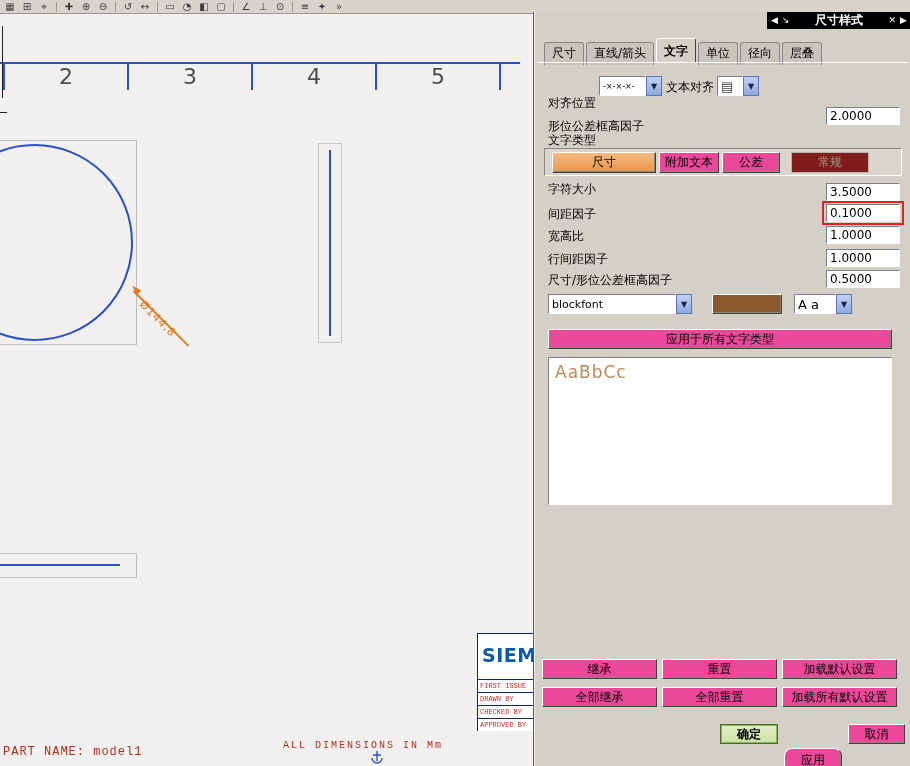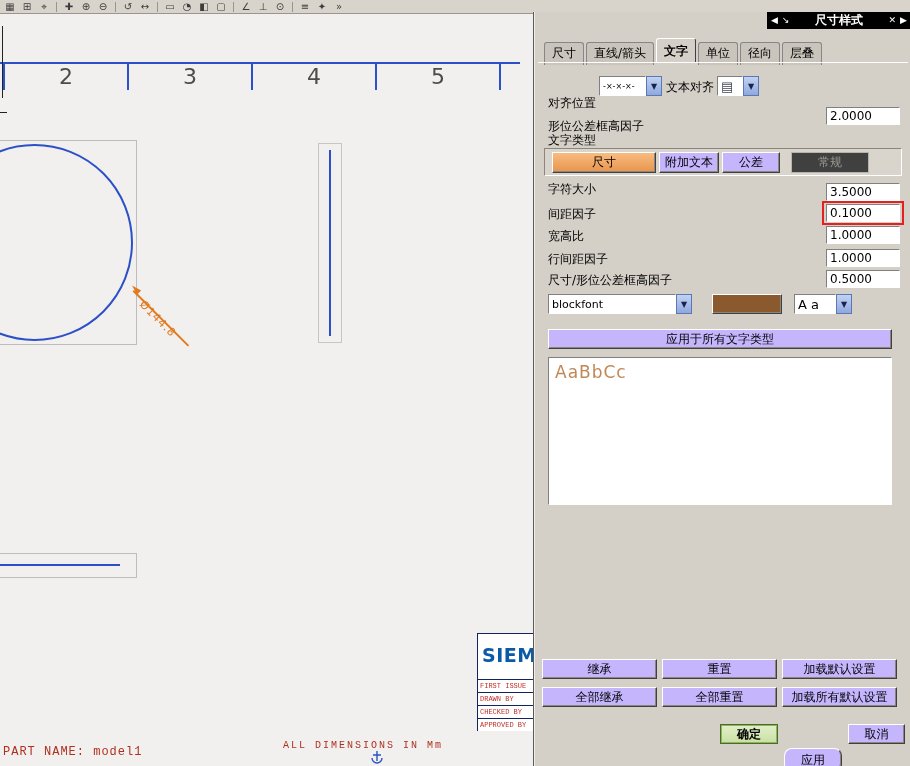--- a/index.html
+++ b/index.html
@@ -56,27 +56,27 @@
   .tab-baseline { position:absolute; left:4px; top:50px; width:370px; height:1px; background:#fff; }
 
   .lbl { position:absolute; font-size:12px; white-space:nowrap; }
   .field { position:absolute; left:292px; width:74px; height:18px; background:#fff; font-size:12px; padding:0 3px;
            border:1px solid; border-color:#808080 #fff #fff #808080; font-family:"DejaVu Sans",sans-serif; }
   .combo-box { position:absolute; height:20px; background:#fff; border:1px solid; border-color:#808080 #fff #fff #808080;
                display:flex; align-items:center; padding:0 3px; overflow:hidden; white-space:nowrap; }
   .combo-arrow { position:absolute; width:16px; height:20px; background:linear-gradient(#c2d2f2,#8fa8dd);
                  border:1px solid #5a78b4; color:#15244a; font-size:8px; display:flex; align-items:center;
                  justify-content:center; cursor:pointer; }
-  .btn { position:absolute; background:#c4b5fd; border-top:1px solid #fff; border-left:1px solid #fff;
+  .btn { position:absolute; background:#ec4899; border-top:1px solid #fff; border-left:1px solid #fff;
          border-right:1px solid #404040; border-bottom:1px solid #404040; box-shadow:inset -1px -1px 0 #8a867e;
          font-size:12px; display:flex; align-items:center; justify-content:center; cursor:pointer; white-space:nowrap; }
   .type-strip { position:absolute; left:10px; top:136px; width:358px; height:28px; border:1px solid;
                 border-color:#8a867e #fff #fff #8a867e; background:#d9d5cd; }
   .btn-orange { background:linear-gradient(#f8bc80,#e8944c); }
-  .btn-disabled { background:#404040; color:#9a968e; border:1px solid #b8b4ac; box-shadow:none; cursor:default; }
+  .btn-disabled { background:#7f1d1d; color:#9a968e; border:1px solid #b8b4ac; box-shadow:none; cursor:default; }
   .swatch { background:#8a5a2e; }
   .red-callout { position:absolute; left:288px; top:189px; width:82px; height:24px; border:2px solid #e42020;
                  pointer-events:none; z-index:6; }
   .preview { position:absolute; left:14px; top:345px; width:344px; height:148px; background:#fff;
              border:1px solid; border-color:#808080 #fff #fff #808080; padding:4px 6px; }
   .preview-text { color:#c08858; font-size:17px; letter-spacing:1px; }
   .ok-btn { background:linear-gradient(#e2efc9,#c9e0a4); border:1px solid #4a6b2a; box-shadow:inset 0 0 0 1px #8fb45e; font-weight:bold; }
 
   .watermark { position:absolute; left:786px; top:696px; width:122px; text-align:center; color:#9fc6e4;
                opacity:.85; z-index:40; pointer-events:none; }

